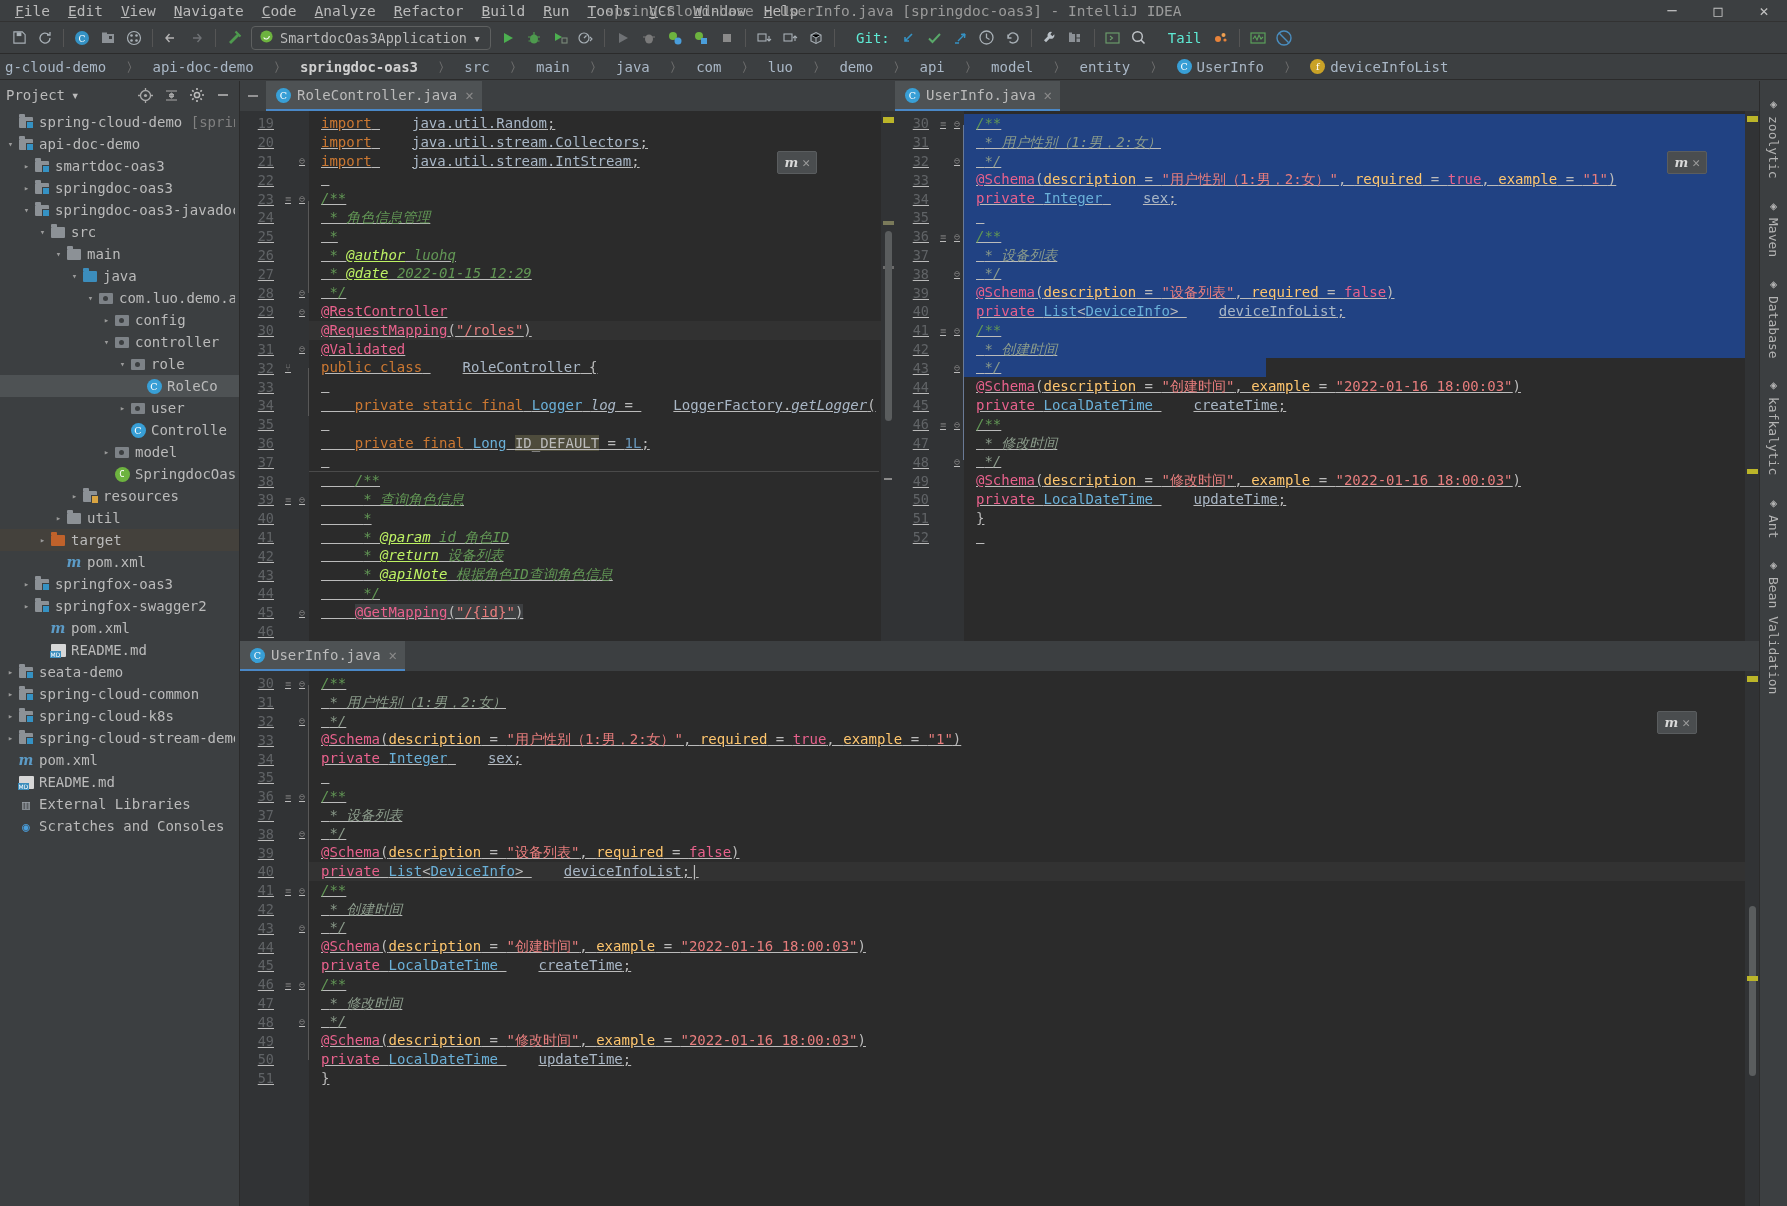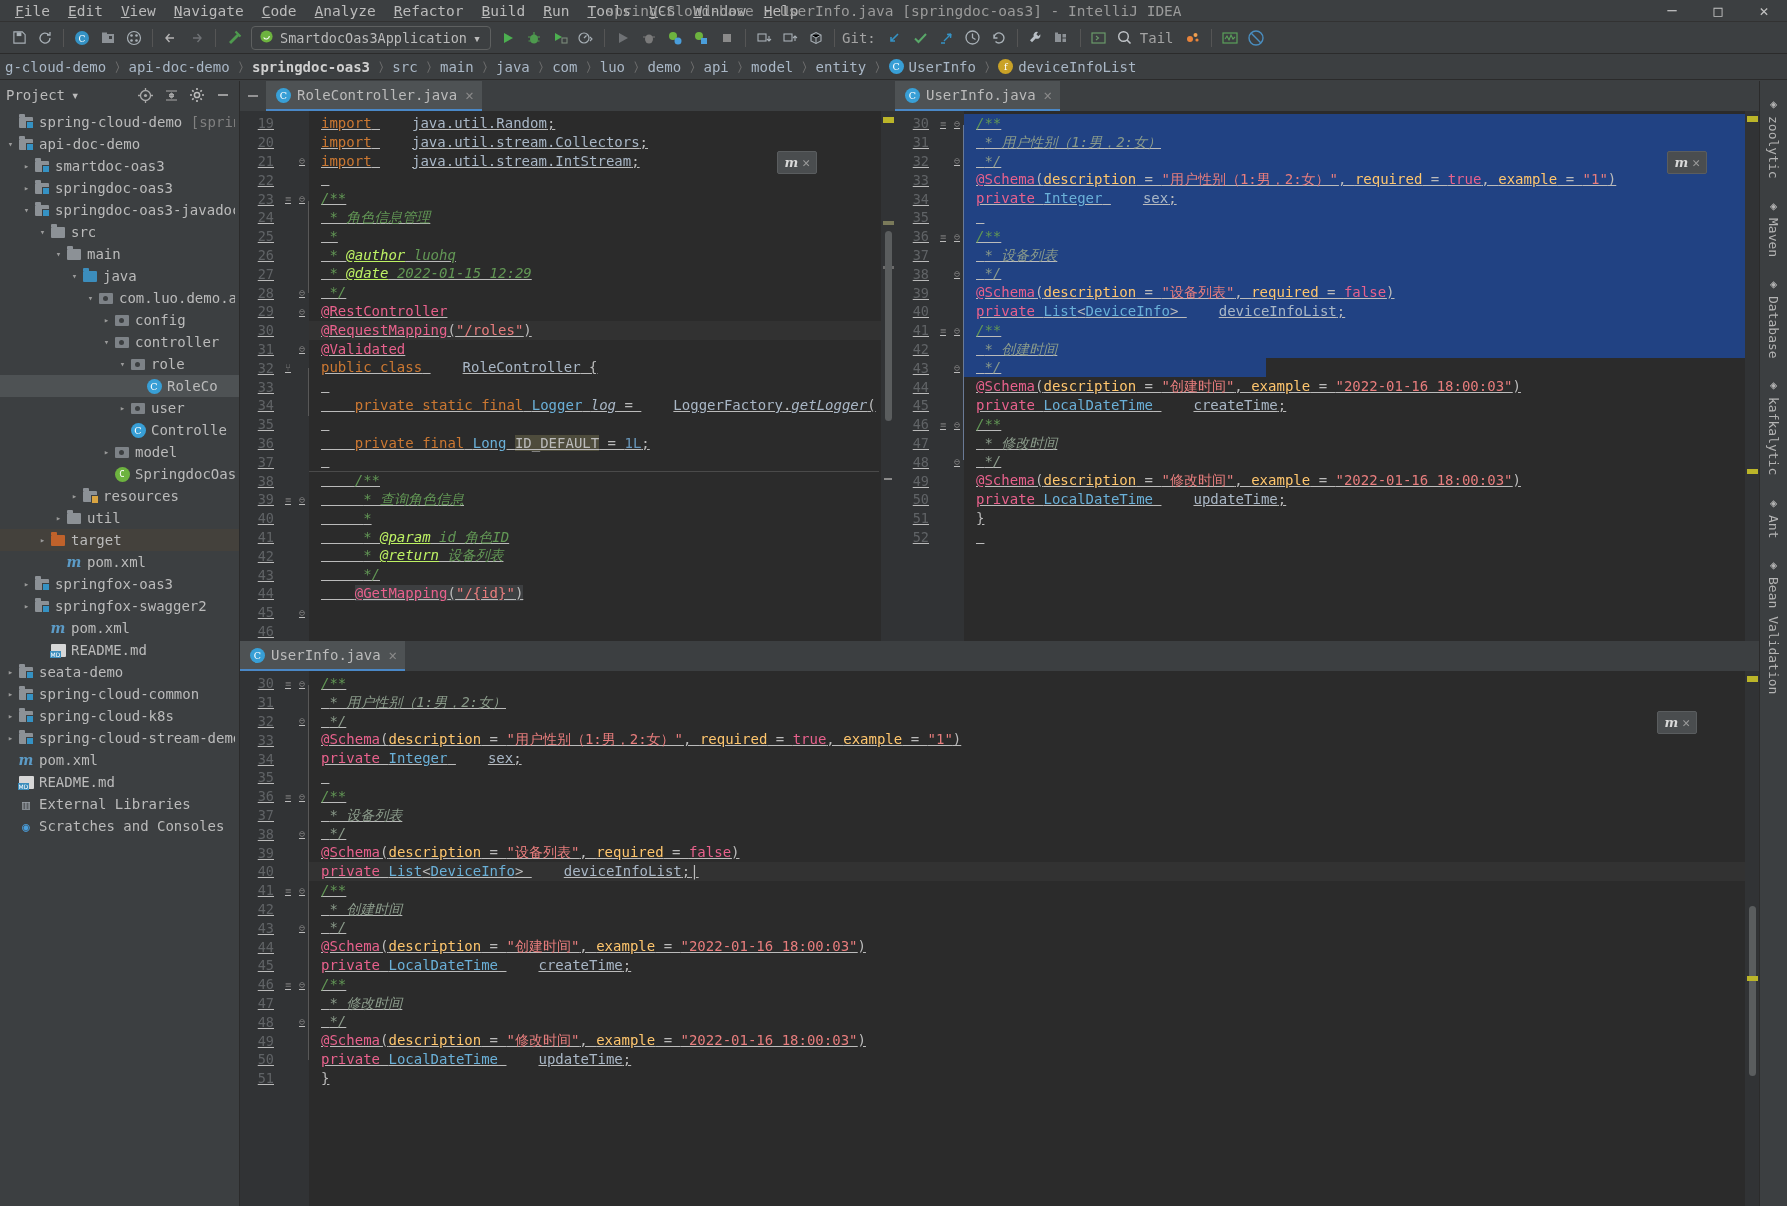--- a/index.html
+++ b/index.html
@@ -23,25 +23,25 @@
 
   
   #toolbar { height:32px; background:#3c3f41; display:flex; align-items:center;
     padding:0 6px; gap:0; border-bottom:1px solid #2b2b2b; }
   .tb { width:26px; height:26px; display:flex; align-items:center; justify-content:center;
     color:#b4b4b4; font-size:15px; flex:0 0 auto; }
   .tbsep { width:1px; height:18px; background:#555; margin:0 5px; flex:0 0 auto; }
   .runcfg { display:flex; align-items:center; gap:6px; height:24px; padding:0 9px 0 7px;
     border:1px solid #5e6060; border-radius:4px; margin:0 4px; color:#bbbbbb;
     font-size:13.5px; font-family:"DejaVu Sans Mono", monospace; white-space:nowrap; }
-  .gitlabel { color:#a3a3a3; font-size:14px; padding:0 6px 0 2px; }
+  .gitlabel { color:#5eead4; font-size:14px; padding:0 6px 0 2px;margin-left:14px; }
 
   
   #breadcrumb { height:26px; background:#3c3f41; display:flex; align-items:center;
-    padding-left:0px; gap:4px; font-size:14px; color:#a9b7c6; overflow:hidden;
+    padding-left:0px; gap:16px; font-size:14px; color:#a9b7c6; overflow:hidden;
     border-bottom:1px solid #2b2b2b; }
   .crumb { padding:0 5px; white-space:nowrap; display:flex; align-items:center; gap:5px; }
   .crumb.bold { font-weight:bold; color:#cfcfcf; }
   .csep { color:#6d6d6d; font-size:13px; }
 
   
   #main { position:absolute; top:81px; left:0; right:0; bottom:0; display:flex; }
 
   
   #sidebar { width:240px; flex:0 0 240px; background:#3c3f41; display:flex;
@@ -937,20 +937,21 @@
               <div class="cl">&nbsp;</div>
               <div class="cl">    <span class="kw">private static final</span> <span class="typ">Logger</span> <span class="stat">log</span> = <span class="id">LoggerFactory</span>.<span class="stat">getLogger</span>(<span class="id">RoleController</span>.)</div>
               <div class="cl">&nbsp;</div>
               <div class="cl">    <span class="kw">private final</span> <span class="typ">Long</span> <span class="hlw">ID_DEFAULT</span> = <span class="num">1L</span>;</div>
               <div class="cl">&nbsp;</div>
               <div class="cl">    <span class="cmt">/**</span></div>
               <div class="cl">     <span class="cmt">* 查询角色信息</span></div>
               <div class="cl">     <span class="cmt">*</span></div>
               <div class="cl">     <span class="cmt">* </span><span class="tag">@param</span><span class="cmt"> id 角色ID</span></div>
               <div class="cl">     <span class="cmt">* </span><span class="tag">@return</span><span class="cmt"> 设备列表</span></div>
+              <div class="cl">     <span class="cmt">* </span><span class="tag">@apiNote</span><span class="cmt"> 根据角色ID查询角色信息</span></div>
               <div class="cl">     <span class="cmt">*/</span></div>
               <div class="cl">    <span class="hls"><span class="ann">@GetMapping</span>(<span class="str">"/{id}"</span>)</span></div>
             </div>
           <div class="float-badge" style="top:40px; right:78px;">
             <span style="color:#d8d8d8;font-style:italic;font-family:'DejaVu Serif',serif;font-weight:bold;">m</span>
             <span style="color:#9a9a9a;">✕</span>
           </div>
           <div class="errstripe">
             <div class="marker mk-warn" style="top:6px;"></div>
             <div class="marker" style="top:110px; background:#7a7a5a; height:4px;"></div>

